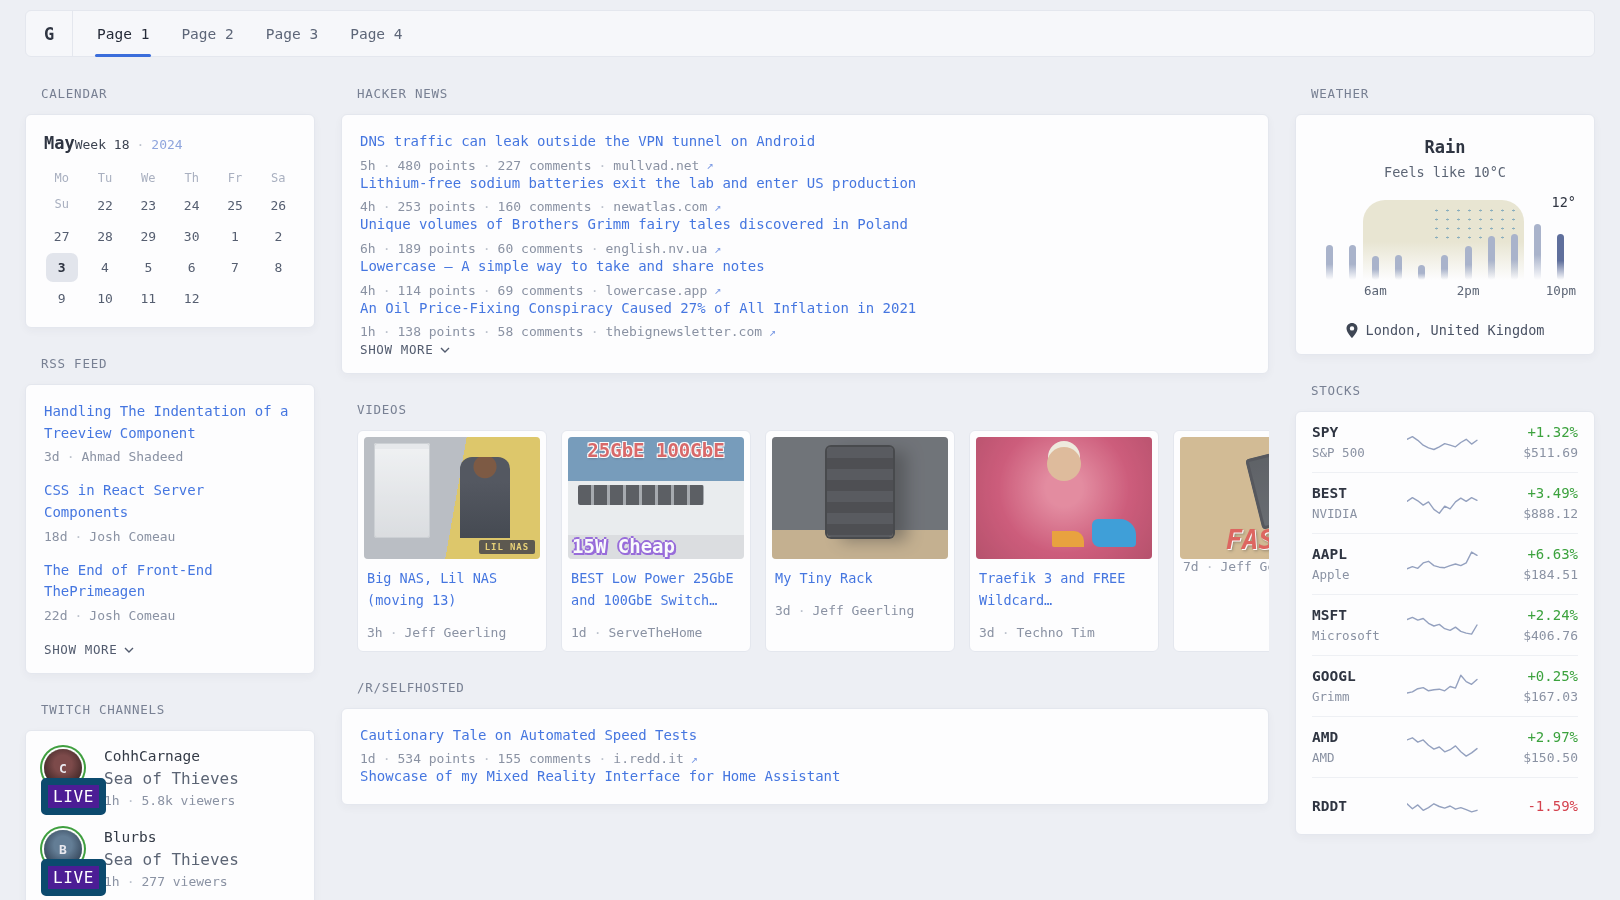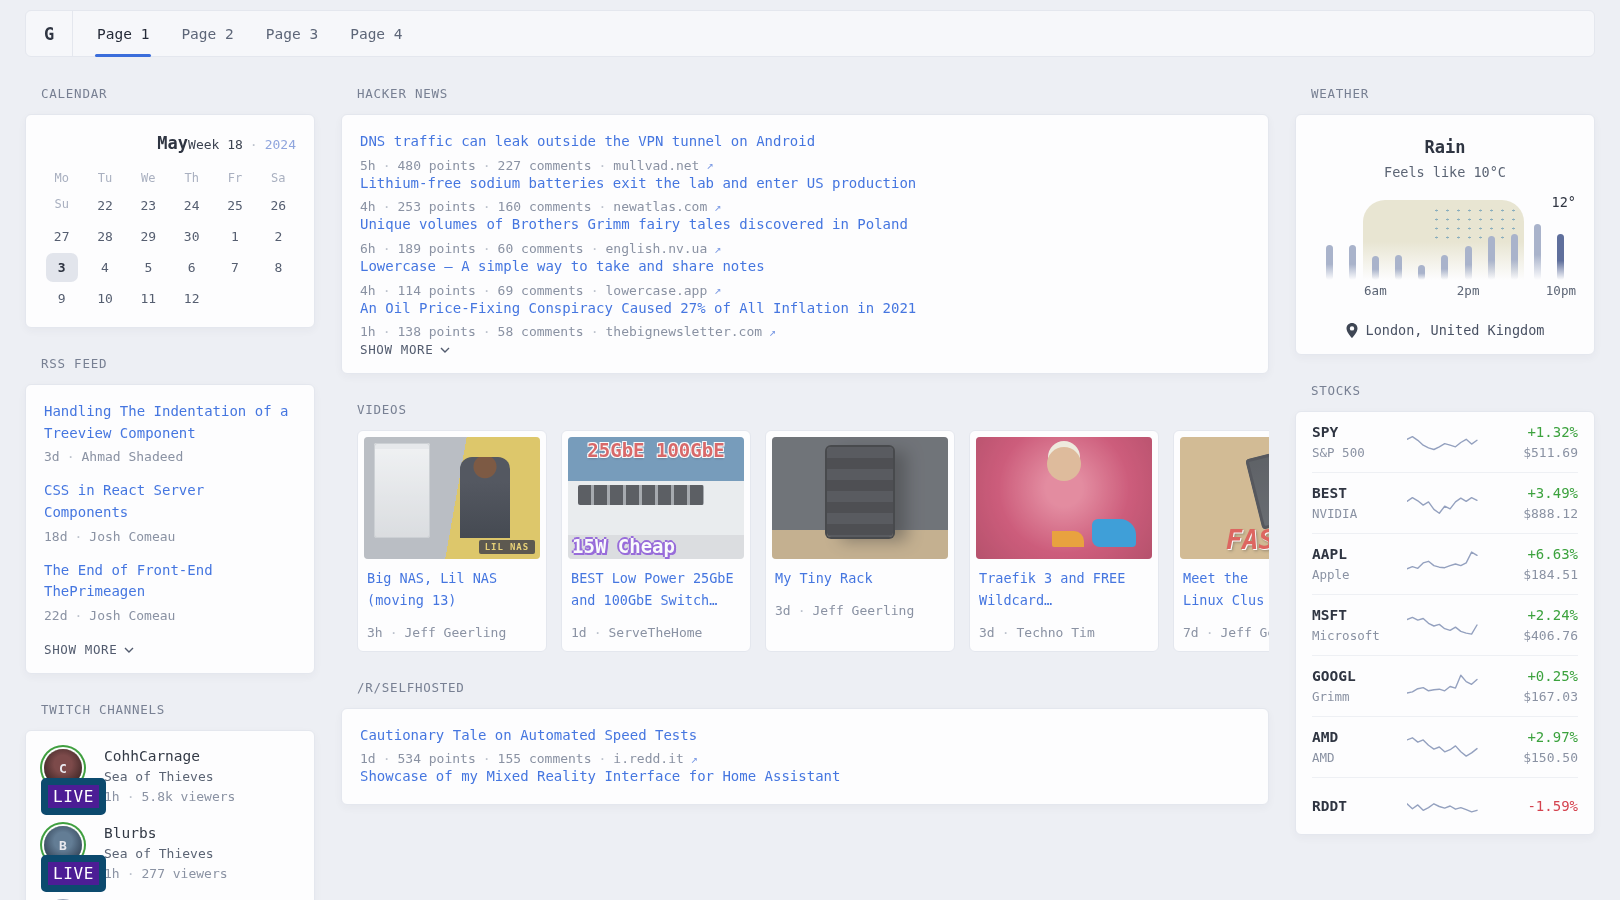--- a/index.html
+++ b/index.html
@@ -10,21 +10,21 @@
   .tabs{display:flex;padding-left:24px;gap:32px;}
   .tab{position:relative;display:flex;align-items:center;font-size:14.5px;color:#5d6678;cursor:pointer;}
   .tab.active{color:#252b38;}
   .tab.active::after{content:"";position:absolute;left:-2px;right:-2px;bottom:-1px;height:3px;background:#3a6ddb;border-radius:2px;}
   .grid{position:absolute;left:25px;top:86px;display:grid;grid-template-columns:290px 928px 300px;gap:0 26px;align-items:start;}
   .section{margin-bottom:28px;}
   .section-title{font-size:12.5px;letter-spacing:.06em;color:#788093;margin:0 0 13px 16px;white-space:nowrap;}
   .card{background:#fdfdfe;border:1px solid #e4e7ee;border-radius:6px;box-shadow:0 3px 8px rgba(40,50,80,.04);}
   
   .cal{padding:16px 14px 12px;}
-  .cal-head{display:flex;justify-content:flex-end;align-items:baseline;margin:2px 4px 12px;}
+  .cal-head{display:flex;justify-content:flex-start;align-items:baseline;margin:2px 4px 12px;}
   .cal-month{font-size:17px;font-weight:bold;color:#2f3542;}
   .cal-week{font-size:13px;color:#3c4351;display:flex;align-items:center;}
   .cal-grid{display:grid;grid-template-columns:repeat(6,1fr);}
   .cal-dow{font-size:12px;color:#a9b0c0;text-align:center;height:26px;line-height:26px;}
   .cal-day{text-align:center;height:31px;}
   .cal-day span{display:inline-block;min-width:32px;height:29px;line-height:29px;border-radius:7px;font-size:13px;color:#555e70;}
   .cal-day.selected span{background:#e2e5ec;color:#2f3542;font-weight:bold;}
   
   .list{padding:16px 18px;display:flex;flex-direction:column;}
   .item-title{color:#4576e0;font-size:14px;line-height:1.55;cursor:pointer;display:block;}
@@ -38,21 +38,21 @@
   .tw-row{display:flex;gap:16px;cursor:pointer;}
   .tw-avwrap{position:relative;width:46px;flex:none;}
   .tw-av{width:38px;height:38px;margin:2px;border-radius:50%;box-shadow:0 0 0 2px #fdfdfe,0 0 0 4px #3f9f3f;display:flex;align-items:center;justify-content:center;color:#e8e8ee;font-size:13px;font-weight:bold;}
   .tw-row.offline .tw-av{box-shadow:0 0 0 2px #fdfdfe,0 0 0 4px #9aa5ba;}
   .av-cohh{background:radial-gradient(circle at 50% 40%,#7c4a4a 0 30%,#402727 75%);}
   .av-blurbs{background:radial-gradient(circle at 50% 40%,#637d95 0 30%,#35465a 75%);}
   .av-prime{background:radial-gradient(circle at 50% 30%,#e2a26a 0 34%,#d06a33 70%,#b14e28);}
   .tw-live{position:absolute;left:-1px;top:31px;background:#4c1d95;color:#fff;font-size:16px;letter-spacing:.04em;padding:2px 5px;border-radius:5px;border:7px solid #0c4a6e;}
   .tw-name{font-size:14.5px;color:#333a46;margin-top:1px;}
   .tw-row.offline .tw-name{color:#6b7487;}
-  .tw-game{font-size:13px;color:#5b6474;margin-top:5px;}
+  .tw-game{font-size:16px;color:#5b6474;margin-top:5px;}
   .tw-meta{font-size:13px;color:#8a92a3;margin-top:5px;display:flex;align-items:center;}
   
   .videos{display:flex;gap:14px;padding-left:16px;width:928px;overflow:hidden;}
   .vcard{flex:none;width:190px;background:#fdfdfe;border:1px solid #e4e7ee;border-radius:6px;padding:6px;cursor:pointer;}
   .vthumb{position:relative;height:122px;border-radius:4px;overflow:hidden;}
   .wash{position:absolute;inset:0;background:rgba(235,238,243,.26);}
   .vtitle{font-size:13.5px;color:#4576e0;line-height:1.6;margin:9px 3px 13px;white-space:pre-line;}
   .vmeta{font-size:13px;color:#8a92a3;margin:0 3px 5px;display:flex;align-items:center;white-space:nowrap;}
   .t1{background:linear-gradient(100deg,#a9adb4 0 52%,#d8b93c 52% 100%);}
   .t1::before{content:"";position:absolute;left:10px;top:6px;width:56px;height:95px;background:linear-gradient(#f2f3f4,#d4d6d9);border-radius:3px;box-shadow:inset 0 0 0 1px #c2c5c9,inset 0 14px 0 -8px #e4e6e8;}
@@ -347,22 +347,20 @@
           <div class="vmeta">
             <span>3d</span>
             <span class="dotsep">Techno Tim</span>
           </div>
         </div>
         <div class="vcard">
           <div class="vthumb t5">
             <span class="ov-fas">FAS</span>
             <i class="wash"></i>
           </div>
-          <div class="vtitle">Meet the
-Linux Clus</div>
           <div class="vmeta">
             <span>7d</span>
             <span class="dotsep">Jeff Geerling</span>
           </div>
         </div>
       </div>
     </div>
 
     <div class="section">
       <div class="section-title">/R/SELFHOSTED</div>

